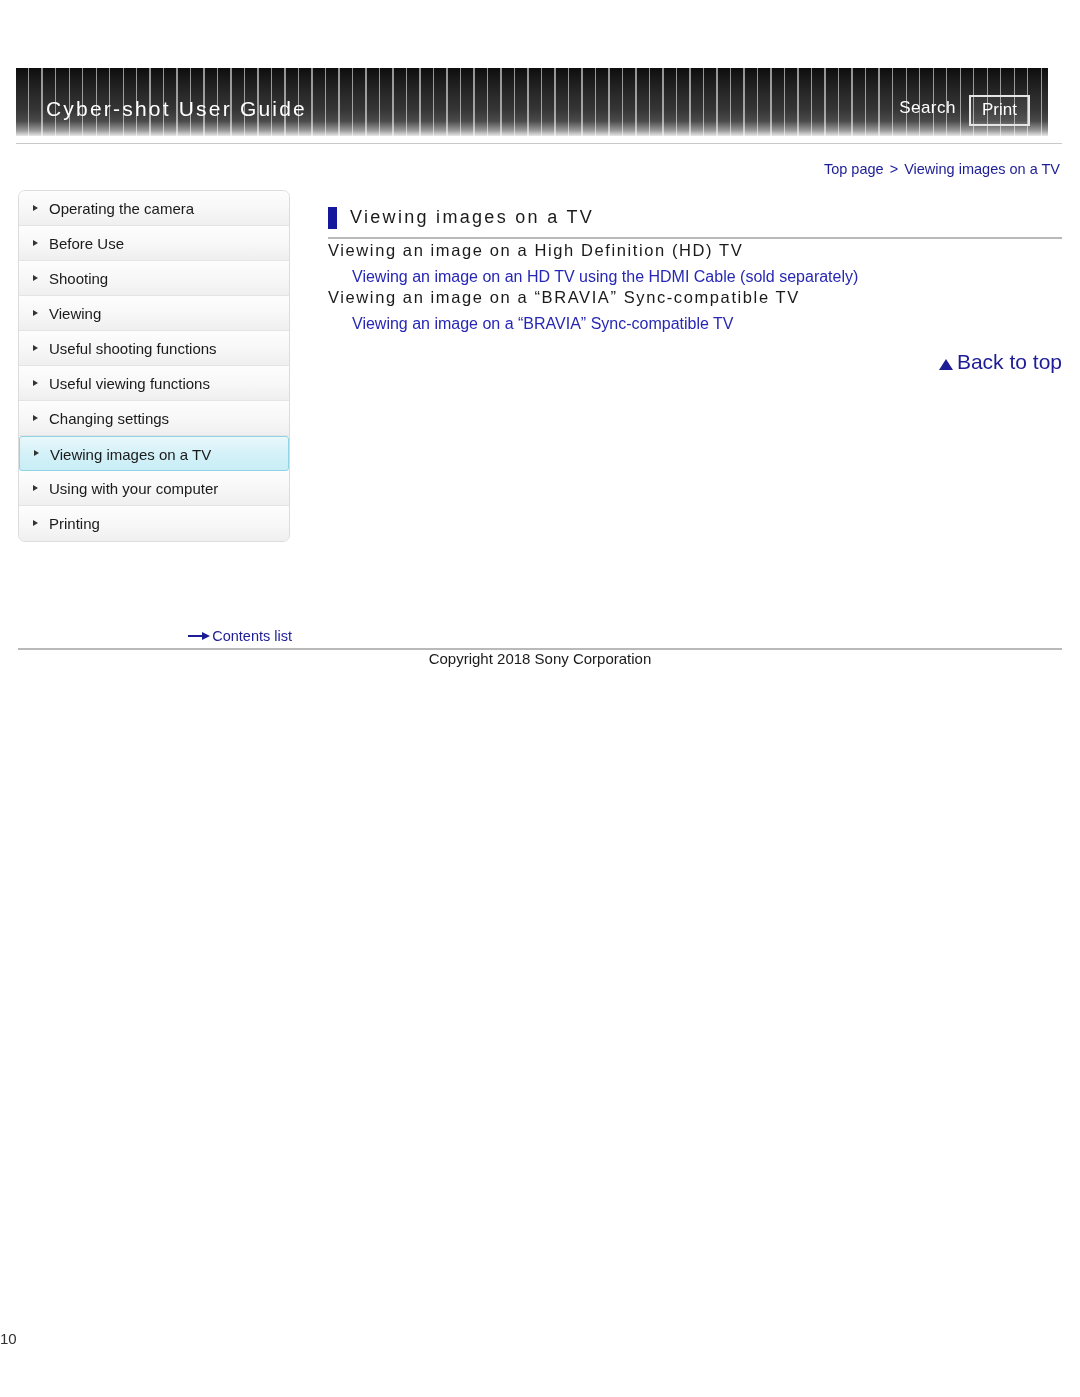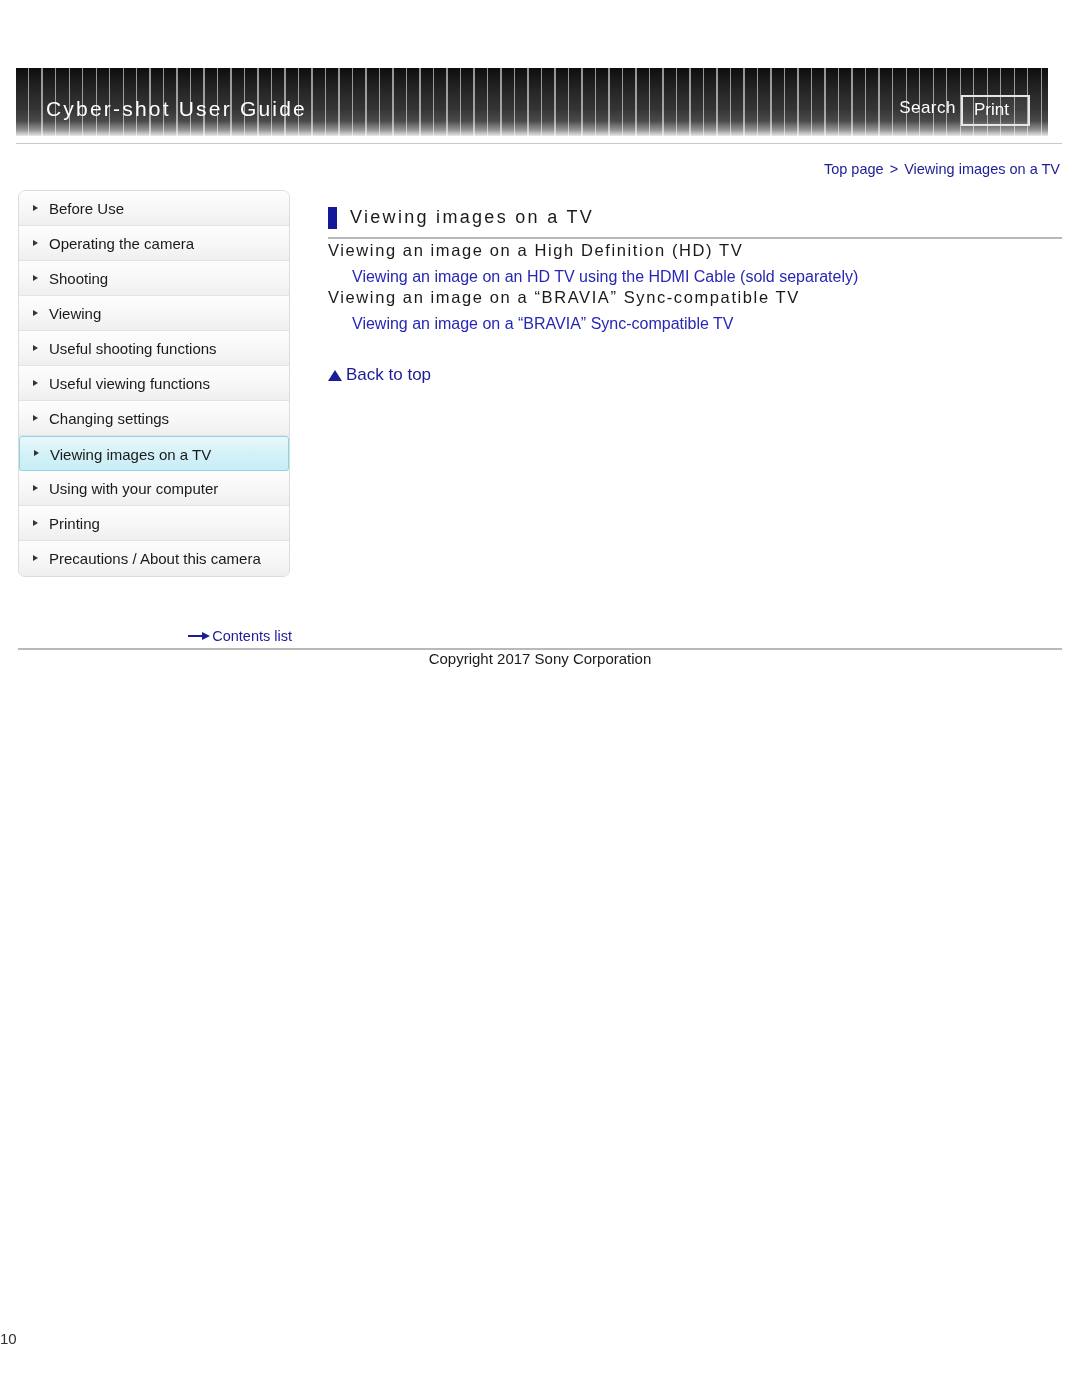--- a/index.html
+++ b/index.html
@@ -62,21 +62,21 @@
     font-size: 17px;
     letter-spacing: 0.5px;
     color: #ffffff;
     white-space: nowrap;
     cursor: pointer;
   }
   .header-print {
     position: absolute;
     right: 18px;
     top: 27px;
-    padding: 3px 19px 4px 11px;
+    padding: 3px 11px 4px 11px;
     font-size: 17px;
     color: #ffffff;
     border: 2px solid #e6e6e6;
     background: rgba(255,255,255,0.06);
     white-space: nowrap;
     cursor: pointer;
     line-height: 1.15;
   }
   .header-rule {
     position: absolute;
@@ -220,22 +220,23 @@
     margin-left: 24px;
     font-size: 16px;
     color: #2727b5;
     white-space: nowrap;
     cursor: pointer;
     text-decoration: none;
     display: block;
   }
 
   .back-to-top {
-    margin-top: 32px;
-    font-size: 17px;
+    margin-top: 17px;
+    text-align: right;
+    font-size: 21px;
     color: #1c1c96;
     white-space: nowrap;
   }
   .back-to-top .up-tri {
     display: inline-block;
     width: 0; height: 0;
     border-left: 7px solid transparent;
     border-right: 7px solid transparent;
     border-bottom: 11px solid #1c1c96;
     vertical-align: -1px;
@@ -283,31 +284,30 @@
   </div>
   <div class="header-rule"></div>
 
   <div class="breadcrumb">
     <span class="crumb-link">Top page</span>
     <span class="crumb-sep">&gt;</span>
     <span class="crumb-current">Viewing images on a TV</span>
   </div>
 
   <div class="sidebar" id="sidebar">
+      <div class="side-item"><span class="tri"></span><span>Operating the camera</span></div>
       <div class="side-item"><span class="tri"></span><span>Before Use</span></div>
-      <div class="side-item"><span class="tri"></span><span>Operating the camera</span></div>
       <div class="side-item"><span class="tri"></span><span>Shooting</span></div>
       <div class="side-item"><span class="tri"></span><span>Viewing</span></div>
       <div class="side-item"><span class="tri"></span><span>Useful shooting functions</span></div>
       <div class="side-item"><span class="tri"></span><span>Useful viewing functions</span></div>
       <div class="side-item"><span class="tri"></span><span>Changing settings</span></div>
       <div class="side-item active"><span class="tri"></span><span>Viewing images on a TV</span></div>
       <div class="side-item"><span class="tri"></span><span>Using with your computer</span></div>
       <div class="side-item"><span class="tri"></span><span>Printing</span></div>
-      <div class="side-item"><span class="tri"></span><span>Precautions / About this camera</span></div>
     </div>
 
   <div class="contents-list-row">
     <span class="arrow-icon"></span><span class="cl-label">Contents list</span>
   </div>
 
   <div class="content">
     <div class="page-title-wrap">
       <span class="accent"></span>
       <div class="page-title">Viewing images on a TV</div>
@@ -319,16 +319,16 @@
         <div class="section-head">Viewing an image on a “BRAVIA” Sync-compatible TV</div>
         <a class="section-link">Viewing an image on a “BRAVIA” Sync-compatible TV</a>
       </div>
 
     <div class="back-to-top">
       <span class="up-tri"></span><span class="bt-label">Back to top</span>
     </div>
   </div>
 
   <div class="footer-rule"></div>
-  <div class="copyright">Copyright 2017 Sony Corporation</div>
+  <div class="copyright">Copyright 2018 Sony Corporation</div>
   <div class="page-number">10</div>
 
 </div>
 
 </body></html>

